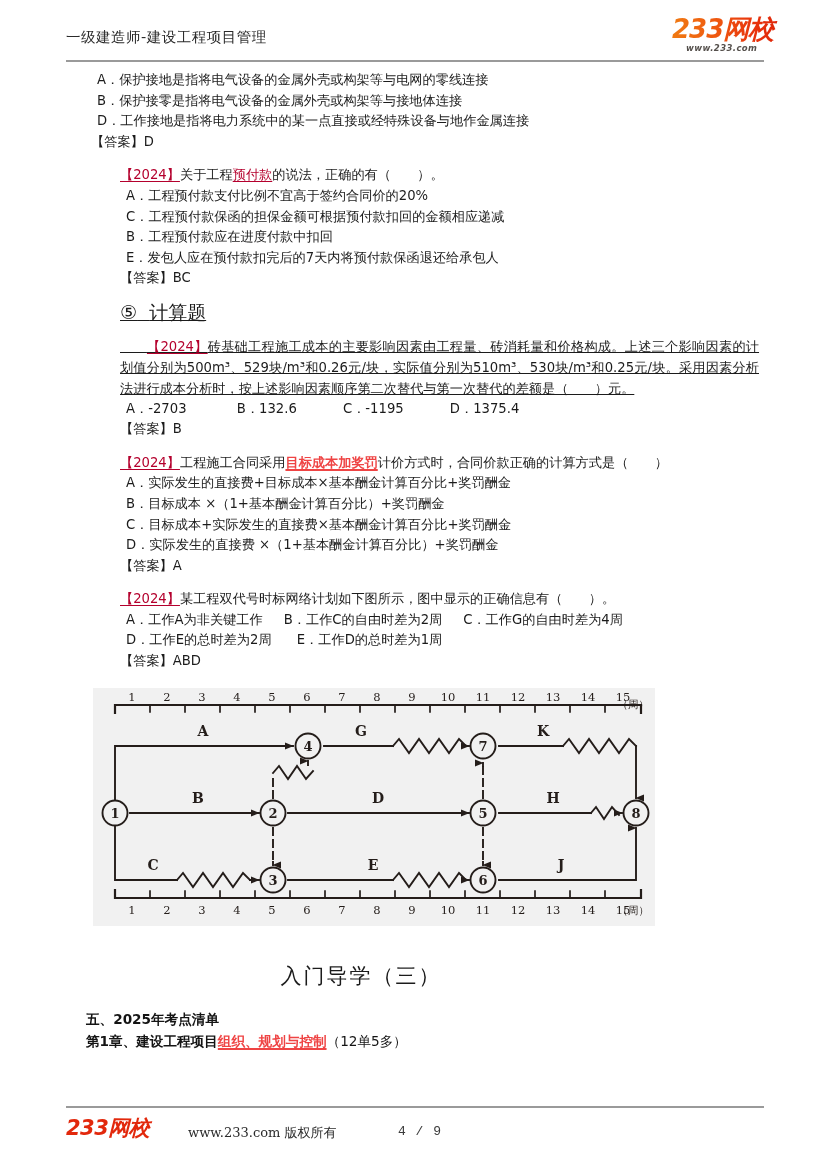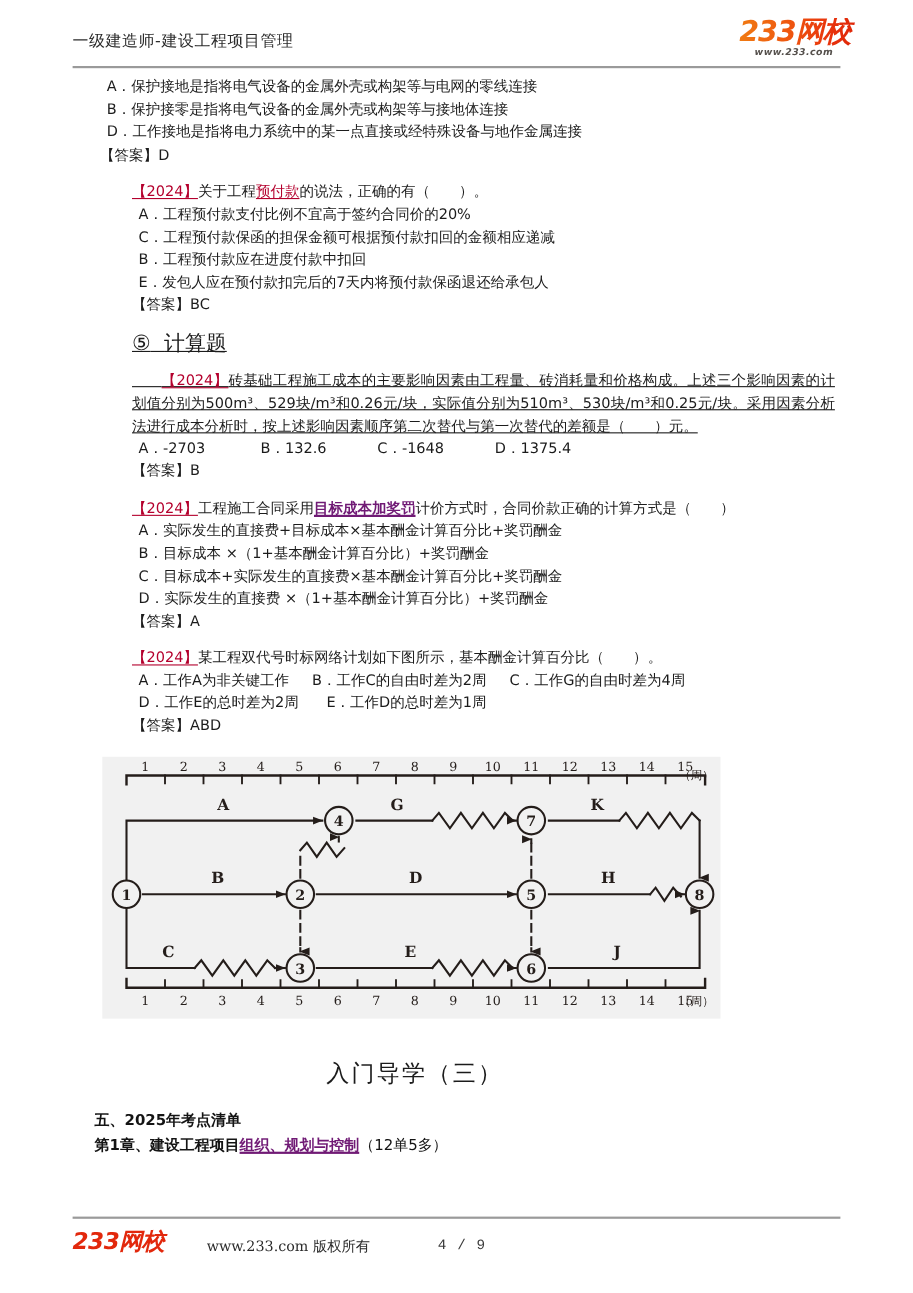--- a/index.html
+++ b/index.html
@@ -44,42 +44,42 @@
   .line{
     font-size:13.2px;line-height:20.6px;color:#1c1c1c;
     margin:0;white-space:pre;
     font-family:"DejaVu Sans","Liberation Sans",sans-serif;
   }
   .l-opt{padding-left:92px;}
   .l-ans{padding-left:86px;}
   .l-para{padding-left:86px;text-indent:0;}
   .blk{margin-top:13px;padding-left:29px;}
   .red-u{color:#b4002d;text-decoration:underline;text-decoration-thickness:1px;text-underline-offset:2px;}
-  .bold-red-u{color:#701a75;font-weight:bold;text-decoration:underline;text-decoration-thickness:1.5px;text-underline-offset:2px;}
+  .bold-red-u{color:#ef4444;font-weight:bold;text-decoration:underline;text-decoration-thickness:1.5px;text-underline-offset:2px;}
 
   .section-mark{padding-left:86px;font-size:19px;text-decoration:underline;}
 
   
   .para-wrap{
     padding-left:86px;padding-right:76px;
     font-size:13.2px;line-height:21px;color:#1c1c1c;
     text-align:justify;white-space:normal;text-decoration:underline;
   }
   .opt-row{padding-left:92px;font-size:13.2px;line-height:20.6px;white-space:pre;}
 
   
   .diagram-wrap{
     position:absolute;left:93px;top:688px;width:562px;height:238px;
     background:#f1f1f1;
   }
   .diagram-wrap svg{display:block;}
 
   
   .chapter-title{
-    position:absolute;left:16px;top:962px;width:722px;text-align:center;
+    position:absolute;left:0;top:962px;width:722px;text-align:center;
     font-size:21px;color:#1b1b1b;letter-spacing:2px;
     font-family:"DejaVu Serif","Liberation Serif",serif;
   }
   .after-title{position:absolute;left:0;top:1008px;width:814px;}
   .bold-line{
     padding-left:86px;font-size:13.6px;line-height:22px;font-weight:bold;
     color:#141414;white-space:pre;
   }
 
   
@@ -130,35 +130,35 @@
       <div class="line l-opt">E．发包人应在预付款扣完后的7天内将预付款保函退还给承包人</div>
       <div class="line l-ans"><span>【答案】</span><span>BC</span></div>
     </div>
 
     <div class="blk">
       <div class="line section-mark"><span>⑤</span><span>  </span><span>计算题</span></div>
     </div>
 
     <div class="blk">
       <div class="para-wrap">　　<span class="red-u">【2024】</span><span>砖基础工程施工成本的主要影响因素由工程量、砖消耗量和价格构成。上述三个影响因素的计划值分别为500m³、529块/m³和0.26元/块，实际值分别为510m³、530块/m³和0.25元/块。采用因素分析法进行成本分析时，按上述影响因素顺序第二次替代与第一次替代的差额是（　　）元。</span></div>
-      <div class="opt-row"><span>A．-2703</span><span>            </span><span>B．132.6</span><span>           </span><span>C．-1648</span><span>           </span><span>D．1375.4</span></div>
+      <div class="opt-row"><span>A．-2703</span><span>            </span><span>B．132.6</span><span>           </span><span>C．-1195</span><span>           </span><span>D．1375.4</span></div>
       <div class="line l-ans"><span>【答案】</span><span>B</span></div>
     </div>
 
     <div class="blk">
       <div class="line l-para"><span class="red-u">【2024】</span><span>工程施工合同采用</span><span class="bold-red-u">目标成本加奖罚</span><span>计价方式时，合同价款正确的计算方式是（　　）</span></div>
       <div class="line l-opt">A．实际发生的直接费+目标成本×基本酬金计算百分比+奖罚酬金</div>
       <div class="line l-opt">B．目标成本 ×（1+基本酬金计算百分比）+奖罚酬金</div>
       <div class="line l-opt">C．目标成本+实际发生的直接费×基本酬金计算百分比+奖罚酬金</div>
       <div class="line l-opt">D．实际发生的直接费 ×（1+基本酬金计算百分比）+奖罚酬金</div>
       <div class="line l-ans"><span>【答案】</span><span>A</span></div>
     </div>
 
     <div class="blk">
-      <div class="line l-para"><span class="red-u">【2024】</span><span>某工程双代号时标网络计划如下图所示，基本酬金计算百分比（　　）。</span></div>
+      <div class="line l-para"><span class="red-u">【2024】</span><span>某工程双代号时标网络计划如下图所示，图中显示的正确信息有（　　）。</span></div>
       <div class="opt-row"><span>A．工作A为非关键工作</span><span>     </span><span>B．工作C的自由时差为2周</span><span>     </span><span>C．工作G的自由时差为4周</span></div>
       <div class="opt-row"><span>D．工作E的总时差为2周</span><span>      </span><span>E．工作D的总时差为1周</span></div>
       <div class="line l-ans"><span>【答案】</span><span>ABD</span></div>
     </div>
 
   </div>
 
   <div class="diagram-wrap">
     <svg width="562" height="238" viewBox="0 0 562 238">
       <defs>

